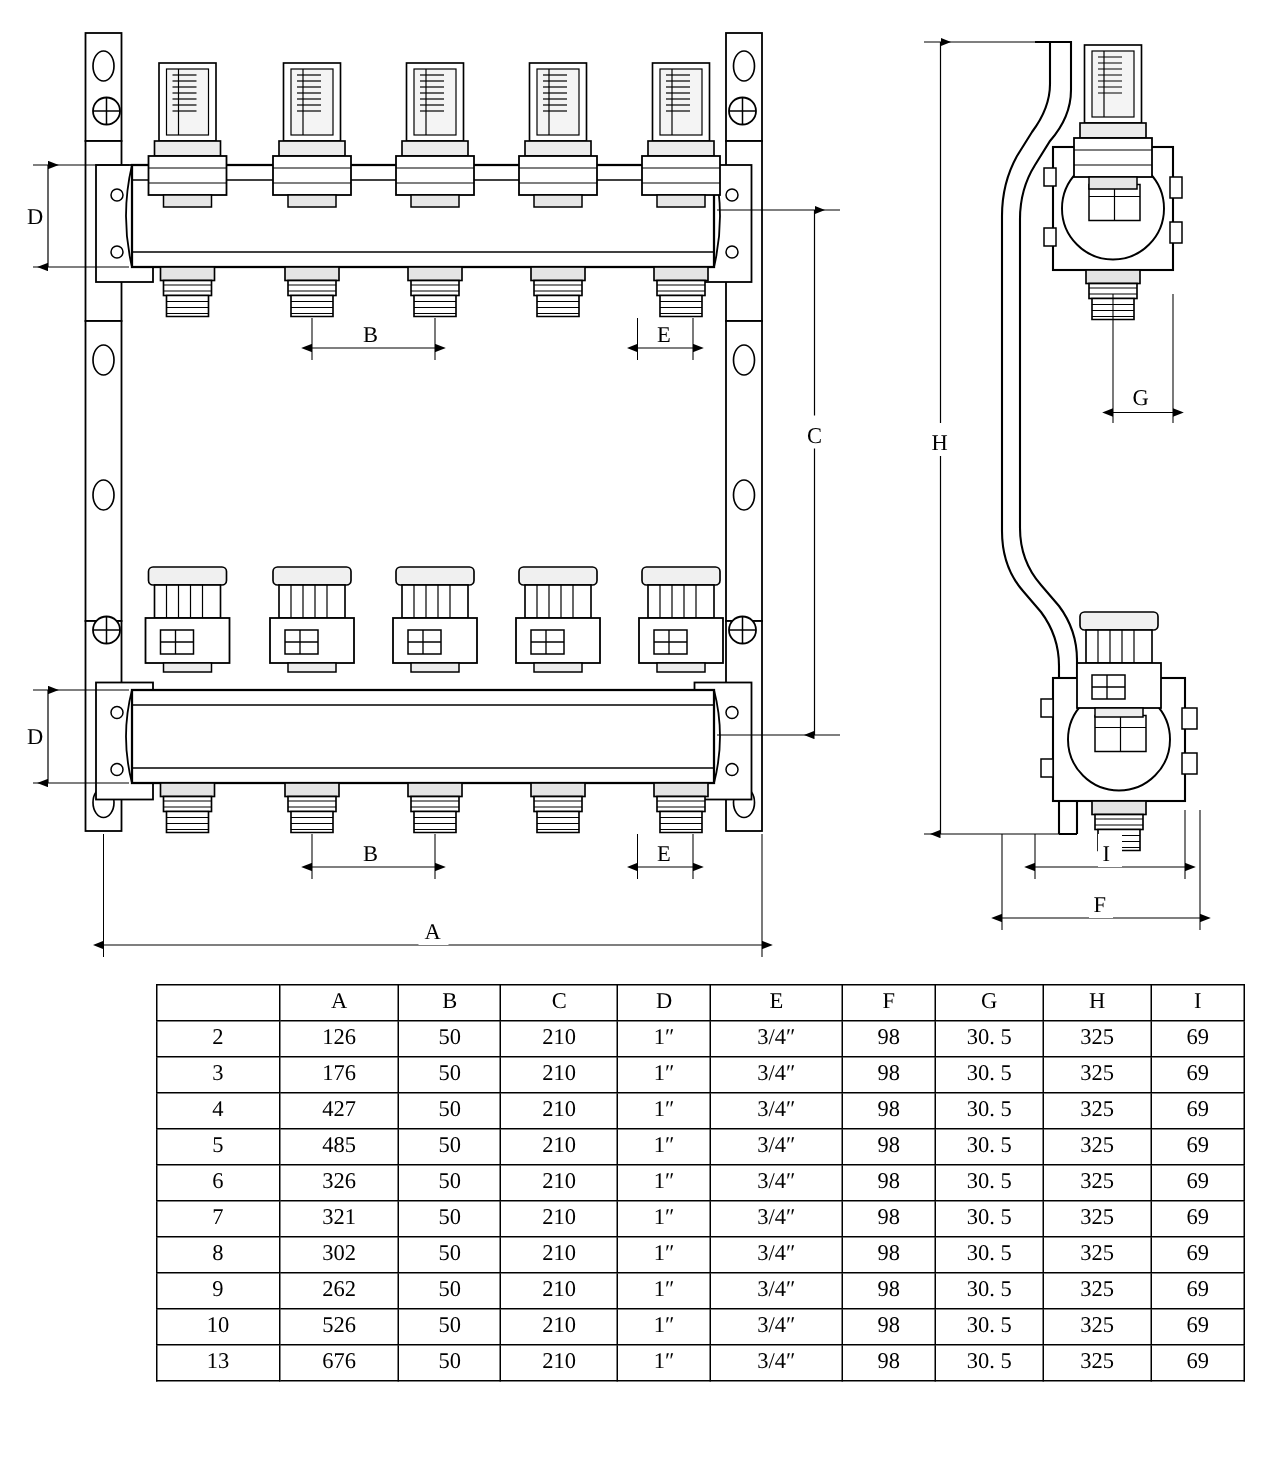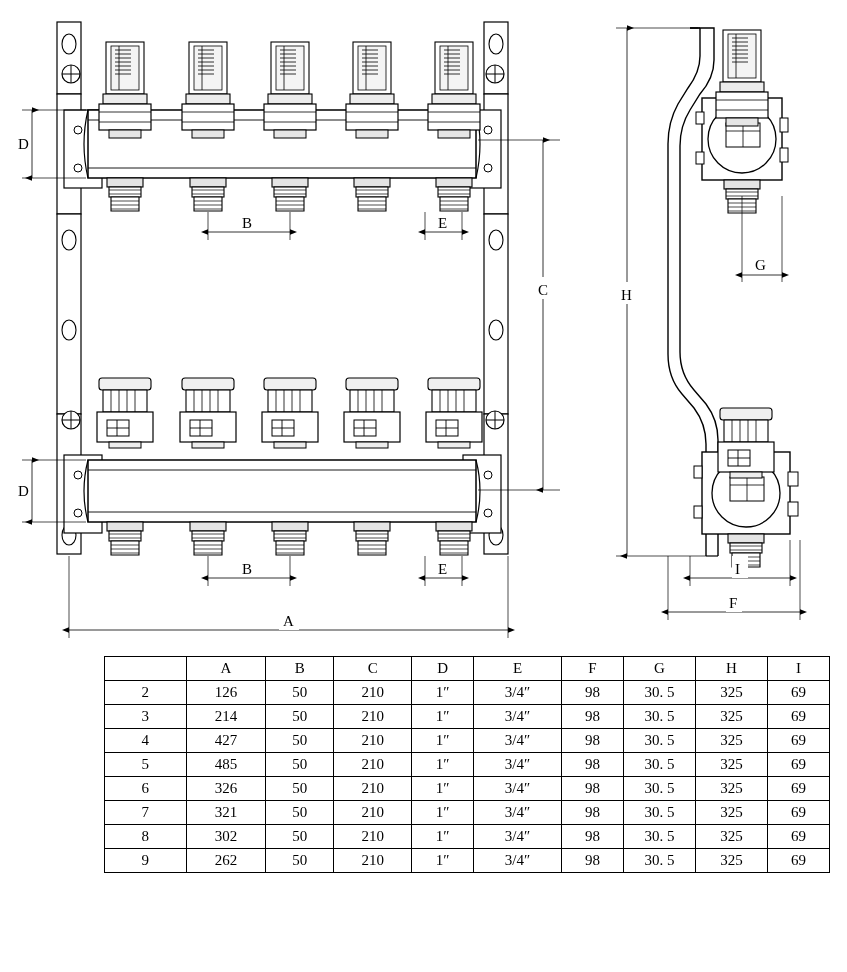--- a/index.html
+++ b/index.html
@@ -329,21 +329,21 @@
           <td class="cC">210</td>
           <td class="cD">1″</td>
           <td class="cE">3/4″</td>
           <td class="cF">98</td>
           <td class="cG">30. 5</td>
           <td class="cH">325</td>
           <td class="cI">69</td>
         </tr>
         <tr>
           <td class="first">3</td>
-          <td class="cA">214</td>
+          <td class="cA">176</td>
           <td class="cB">50</td>
           <td class="cC">210</td>
           <td class="cD">1″</td>
           <td class="cE">3/4″</td>
           <td class="cF">98</td>
           <td class="cG">30. 5</td>
           <td class="cH">325</td>
           <td class="cI">69</td>
         </tr>
         <tr>
@@ -402,20 +402,44 @@
           <td class="cD">1″</td>
           <td class="cE">3/4″</td>
           <td class="cF">98</td>
           <td class="cG">30. 5</td>
           <td class="cH">325</td>
           <td class="cI">69</td>
         </tr>
         <tr>
           <td class="first">9</td>
           <td class="cA">262</td>
+          <td class="cB">50</td>
+          <td class="cC">210</td>
+          <td class="cD">1″</td>
+          <td class="cE">3/4″</td>
+          <td class="cF">98</td>
+          <td class="cG">30. 5</td>
+          <td class="cH">325</td>
+          <td class="cI">69</td>
+        </tr>
+        <tr>
+          <td class="first">10</td>
+          <td class="cA">526</td>
+          <td class="cB">50</td>
+          <td class="cC">210</td>
+          <td class="cD">1″</td>
+          <td class="cE">3/4″</td>
+          <td class="cF">98</td>
+          <td class="cG">30. 5</td>
+          <td class="cH">325</td>
+          <td class="cI">69</td>
+        </tr>
+        <tr>
+          <td class="first">13</td>
+          <td class="cA">676</td>
           <td class="cB">50</td>
           <td class="cC">210</td>
           <td class="cD">1″</td>
           <td class="cE">3/4″</td>
           <td class="cF">98</td>
           <td class="cG">30. 5</td>
           <td class="cH">325</td>
           <td class="cI">69</td>
         </tr>
       </tbody>

